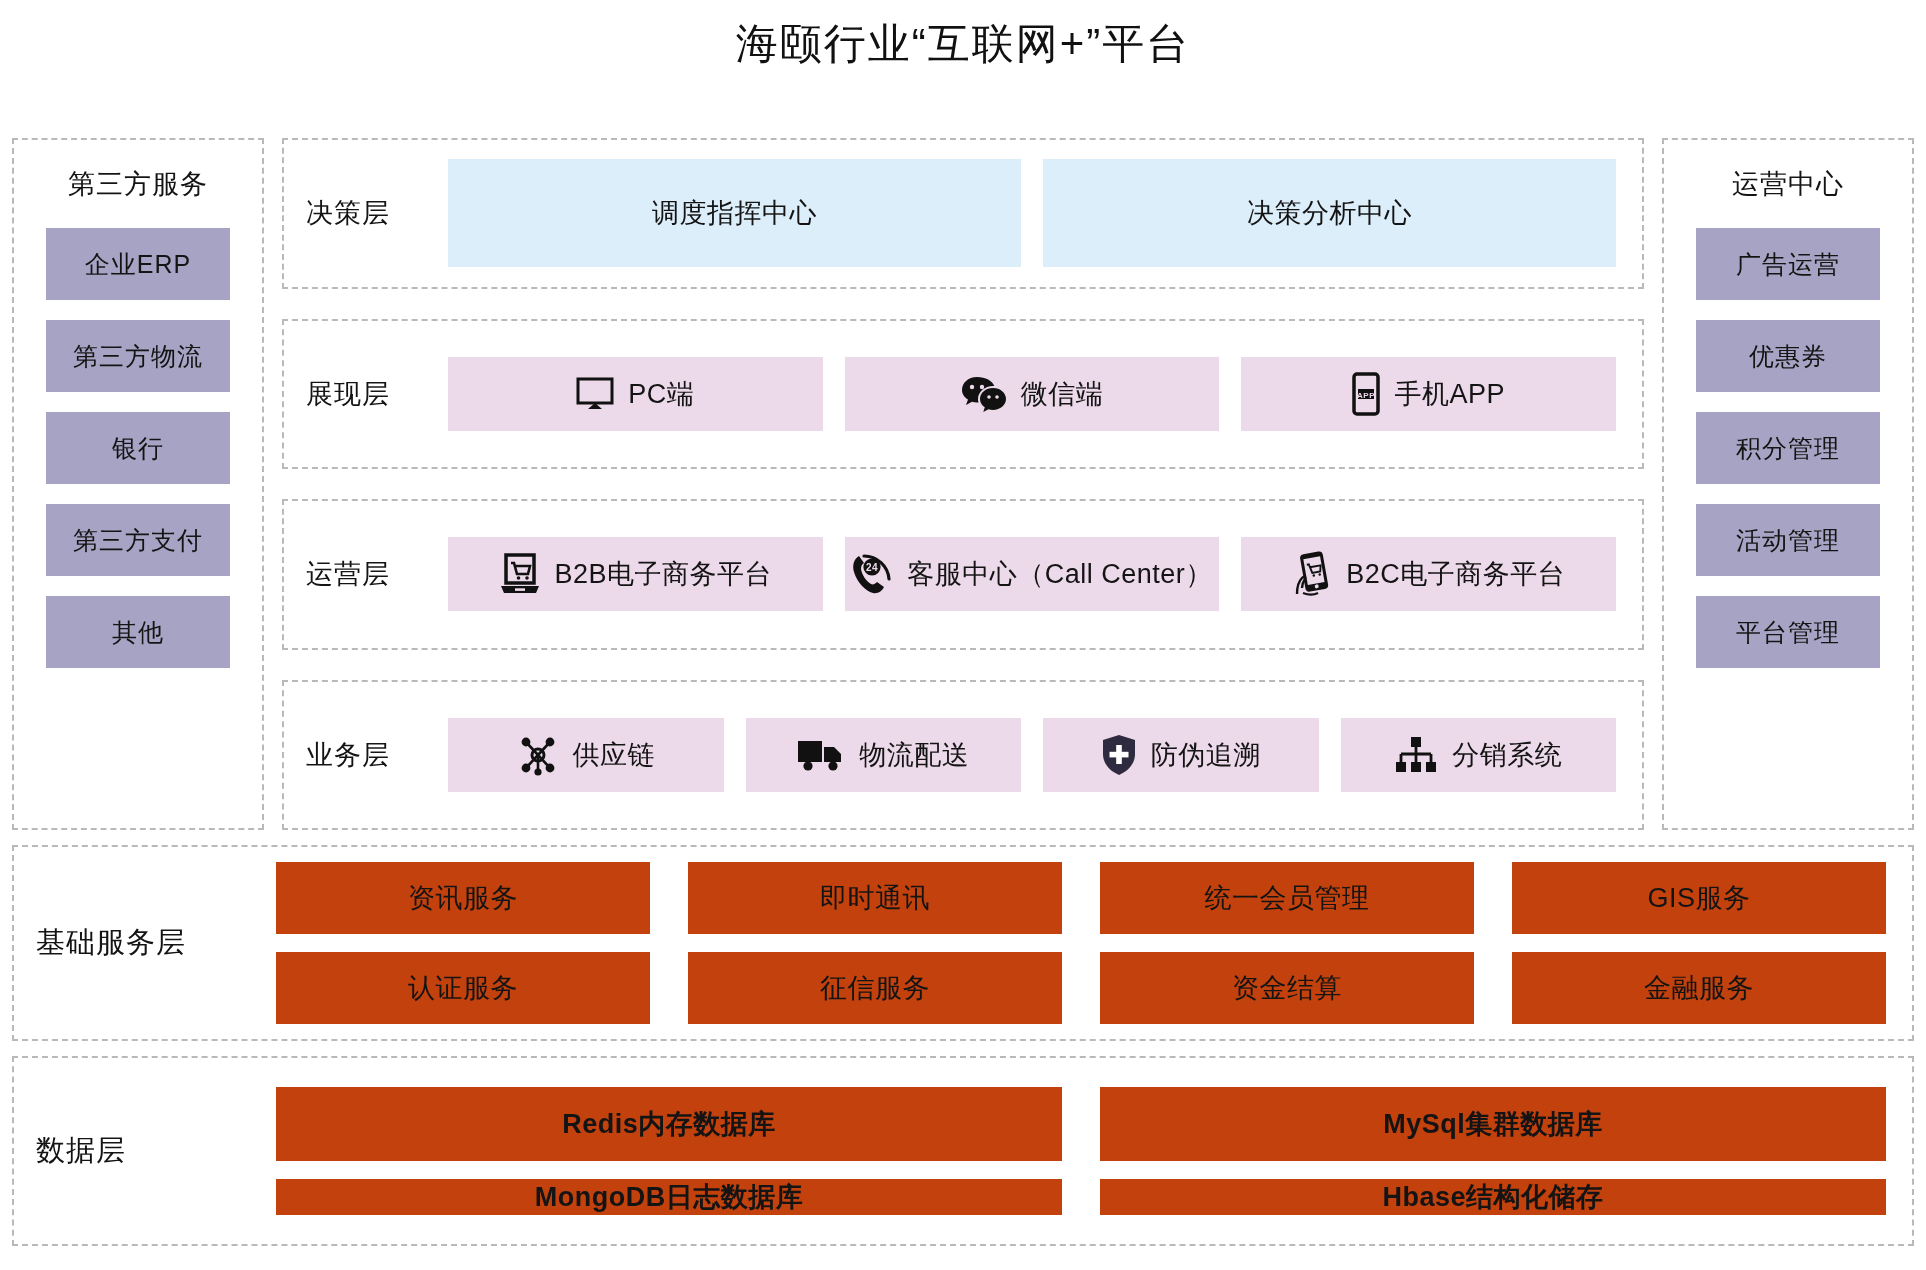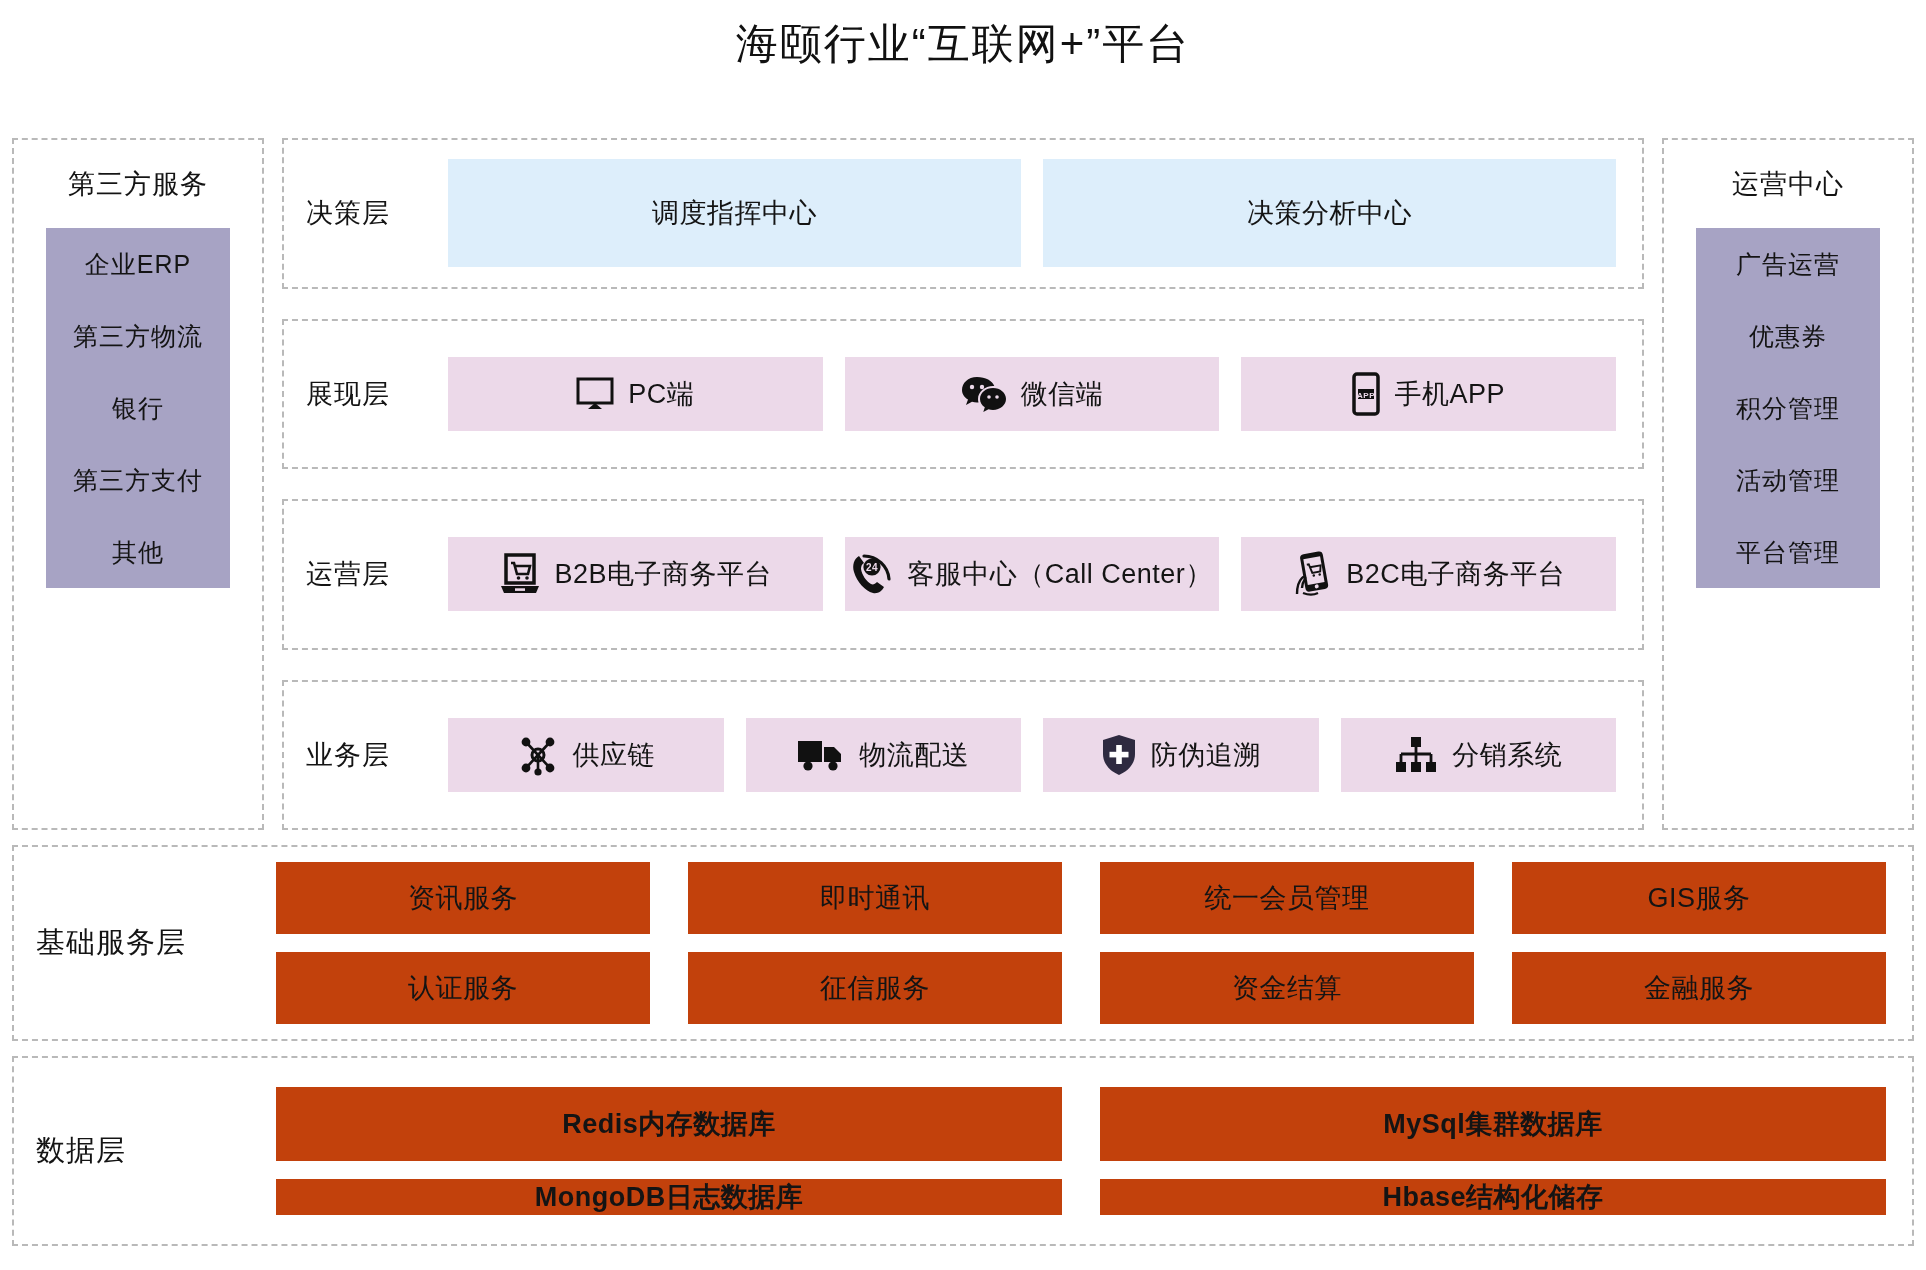--- a/index.html
+++ b/index.html
@@ -70,20 +70,21 @@
   }
   .side-item {
     width: 184px;
     height: 72px;
     background: #a7a3c4;
     color: #141414;
     font-size: 25px;
     display: flex;
     align-items: center;
     justify-content: center;
+    margin-bottom: 20px;
     letter-spacing: 1px;
   }
   .side-item:last-child { margin-bottom: 0; }
 
   .center-col {
     flex: 1 1 auto;
     display: flex;
     flex-direction: column;
     gap: 30px;
     min-width: 0;

